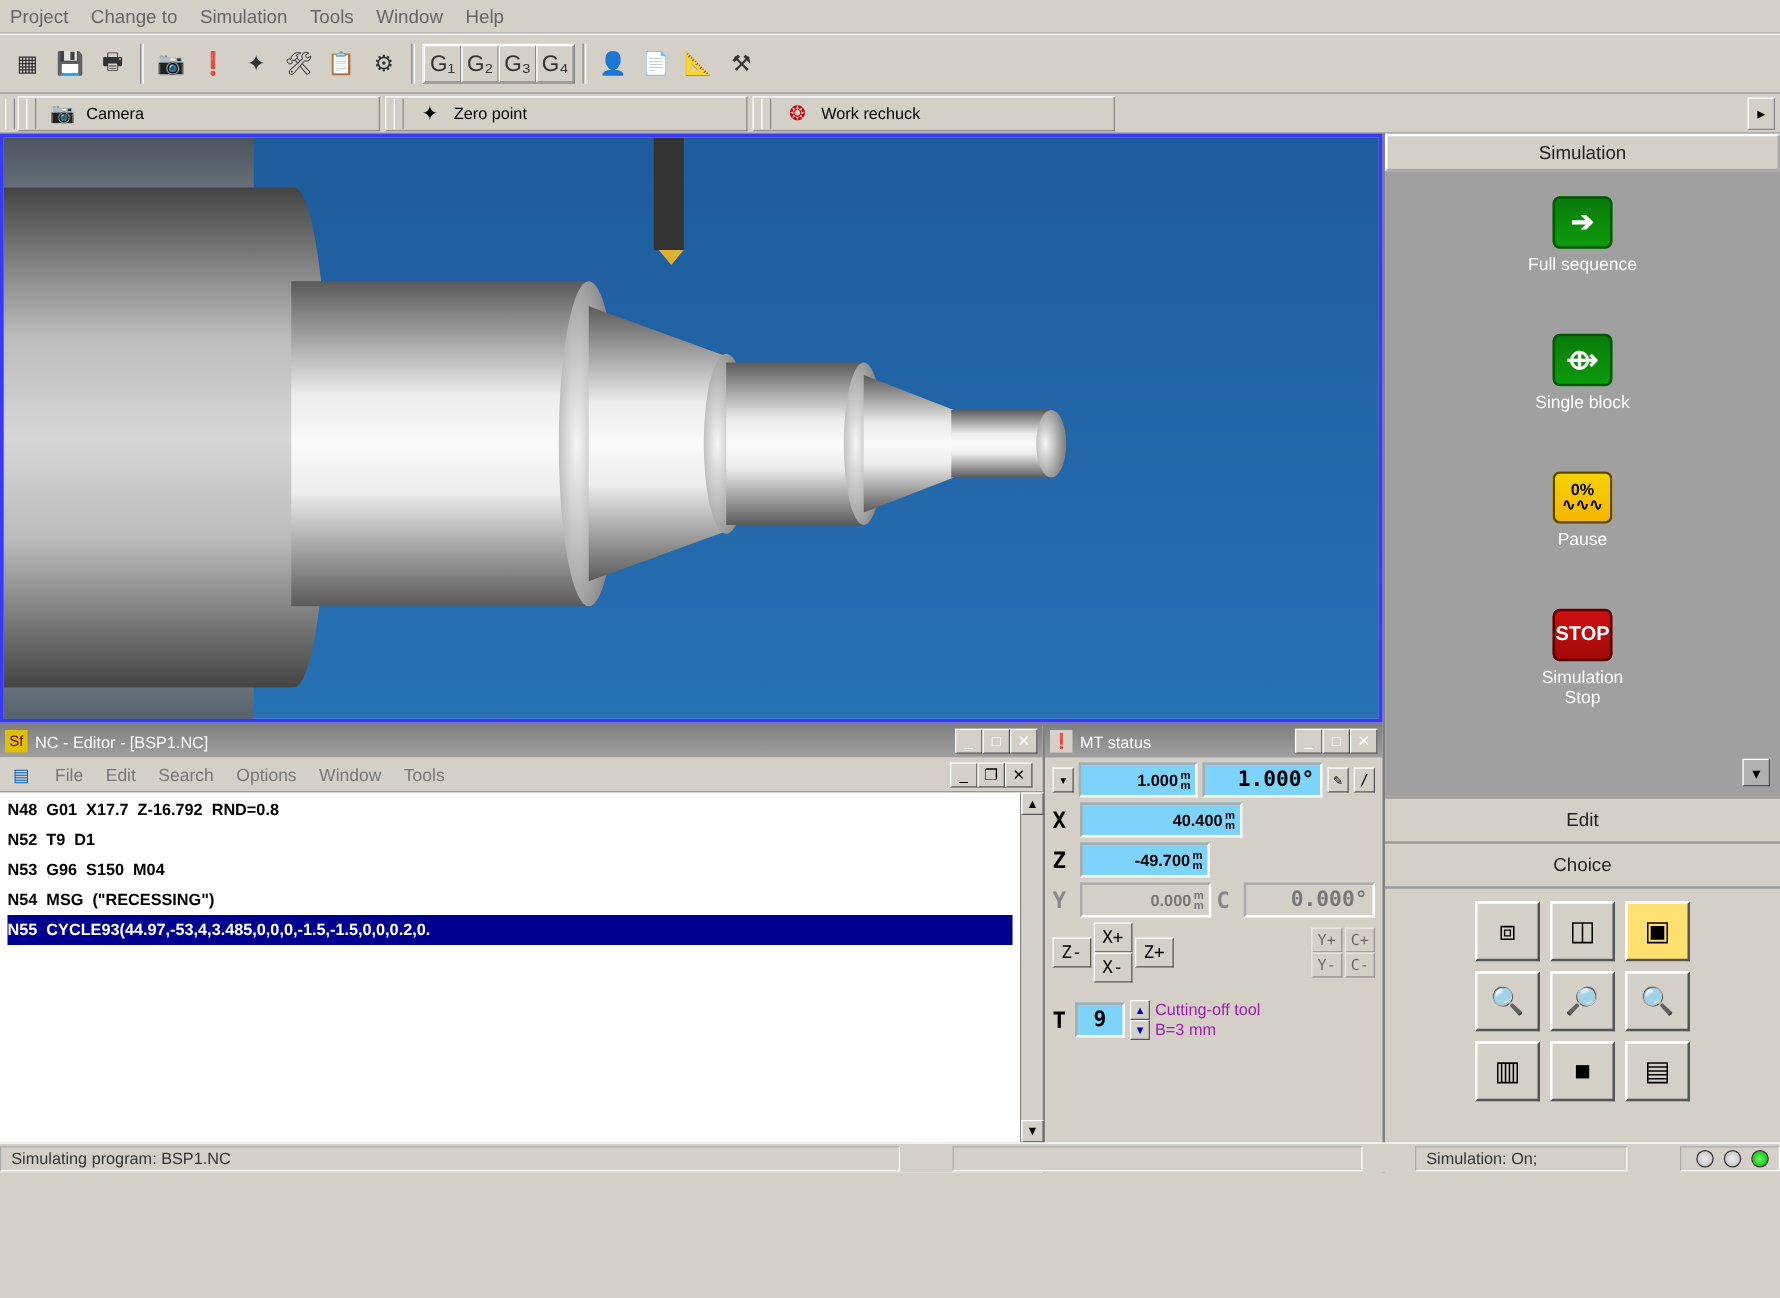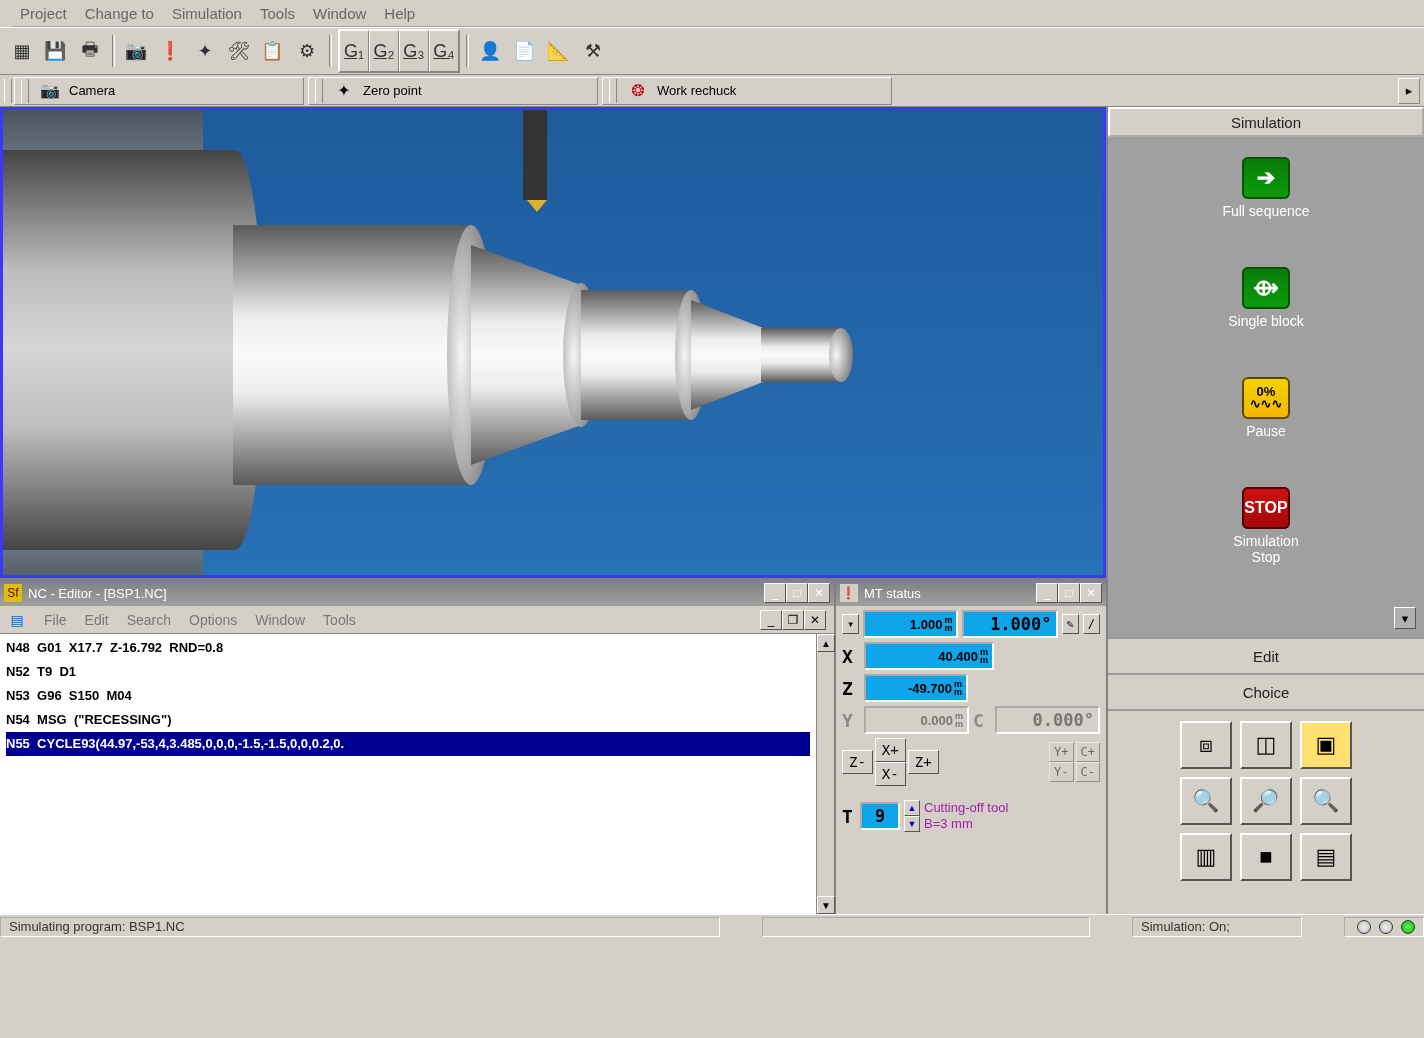--- a/index.html
+++ b/index.html
@@ -1,28 +1,28 @@
 <!DOCTYPE html>
 <html><head>
 <meta charset="utf-8">
 <style>
 * { box-sizing: border-box; margin: 0; padding: 0; font-family: "MS Sans Serif", "Tahoma", sans-serif; font-size: 13px; }
 body { background: #d4d0c8; width: 1424px; height: 1038px; overflow: hidden; color: #000; }
 .container { position: relative; width: 1424px; height: 938px; }
 
 
-.menubar { height: 27px; background: #d4d0c8; border-bottom: 1px solid #a0a0a0; display: flex; align-items: center; padding: 0 8px; gap: 18px; margin-left: 12px; }
+.menubar { height: 27px; background: #d4d0c8; border-bottom: 1px solid #a0a0a0; display: flex; align-items: center; padding: 0 8px; gap: 18px; }
 .menubar span { color: #666; font-size: 15px; cursor: pointer; }
 
 
 .toolbar { height: 48px; background: #d4d0c8; border-top: 1px solid #fff; border-bottom: 1px solid #888; display: flex; align-items: center; padding: 0 6px; gap: 2px; }
 .tb-btn { width: 32px; height: 32px; border: 1px solid #d4d0c8; display: flex; align-items: center; justify-content: center; cursor: pointer; font-size: 18px; color:#333; background:#d4d0c8; }
 .tb-sep { width: 3px; height: 32px; border-left: 1px solid #888; border-right: 1px solid #fff; margin: 0 4px; }
 .tb-mgrp { display: inline-flex; border: 1px solid #888; border-top-color:#fff; border-left-color:#fff; }
-.tb-mgrp .tb-btn { border: 1px solid #888; border-top-color:#fff; border-left-color:#fff; width:30px; height:42px;text-decoration:underline; }
+.tb-mgrp .tb-btn { border: 1px solid #888; border-top-color:#fff; border-left-color:#fff; width:30px; height:30px; }
 
 
 .tabstrip { height: 32px; background: #d4d0c8; border-bottom: 1px solid #888; display: flex; align-items: center; padding: 0 4px; }
 .tab-handle { width: 8px; height: 24px; border-left:1px solid #fff; border-right:1px solid #888; margin-right:2px; }
 .tab-btn { display: flex; align-items: center; height: 28px; padding: 0 10px 0 6px; background: #d4d0c8; border: 1px solid #fff; border-right-color:#888; border-bottom-color:#888; margin-right: 4px; cursor: pointer; gap:8px; min-width:290px; }
 .tab-btn .ic { width:22px; height:20px; display:flex; align-items:center; justify-content:center; font-size:16px; }
 .tab-more { width: 22px; height: 26px; border: 1px solid #fff; border-right-color:#888; border-bottom-color:#888; display:flex; align-items:center; justify-content:center; margin-left:auto; cursor:pointer; background:#d4d0c8; }
 
 
 .mainrow { display:flex; height: calc(100% - 27px - 48px - 32px); }
@@ -58,21 +58,21 @@
 .vs-btn { width:18px; height:18px; background:#d4d0c8; border:1px solid #fff; border-right-color:#555; border-bottom-color:#555; display:flex; align-items:center; justify-content:center; font-size:10px; position:absolute; cursor:pointer; }
 .vs-btn.up{top:0;} .vs-btn.down{bottom:0;}
 
 
 .ed-status { height:24px; border-top:1px solid #fff; display:flex; }
 .ed-status .cell { border:1px inset #fff; padding:2px 8px; font-size:13px; color:#333; display:flex; align-items:center; }
 
 
 .mt-body { flex:1; padding:4px 6px; display:flex; flex-direction:column; gap:4px; }
 .mt-row { display:flex; align-items:center; gap:4px; }
-.ro-box { border:2px inset #fff; background:#0ea5e9; height:28px; display:flex; align-items:center; justify-content:flex-end; padding:0 4px; font-family:"Lucida Console",monospace; font-size:17px; font-weight:bold; position:relative; }
+.ro-box { border:2px inset #fff; background:#7dd3fc; height:28px; display:flex; align-items:center; justify-content:flex-end; padding:0 4px; font-family:"Lucida Console",monospace; font-size:17px; font-weight:bold; position:relative; }
 .ro-box.dim { background:#d4d0c8; color:#777; }
 .axis-label { width:18px; font-size:18px; font-family:"Lucida Console",monospace; font-weight:bold; }
 .unit { font-size:9px; line-height:8px; margin-left:2px; }
 .mt-btn { background:#d4d0c8; border:1px solid #fff; border-right-color:#555; border-bottom-color:#555; padding:3px 6px; font-family:"Lucida Console",monospace; font-size:14px; cursor:pointer; }
 .mt-btn.sm { padding:2px 4px; font-size:12px; }
 .spin { display:flex; flex-direction:column; }
 .spin .sp { width:16px; height:16px; background:#d4d0c8; border:1px solid #fff; border-right-color:#555; border-bottom-color:#555; display:flex; align-items:center; justify-content:center; font-size:9px; color:#0000cc; cursor:pointer; }
 .tool-info { font-size:13px; color:#a21caf; line-height:16px; }
 
 

